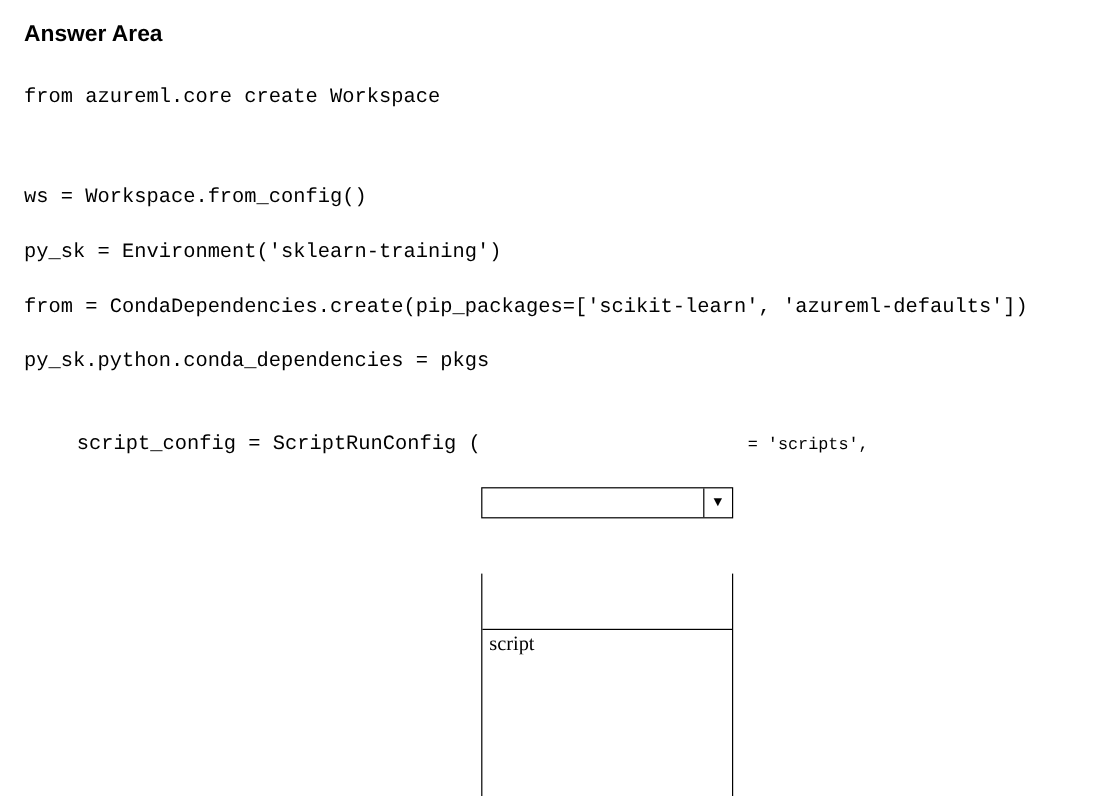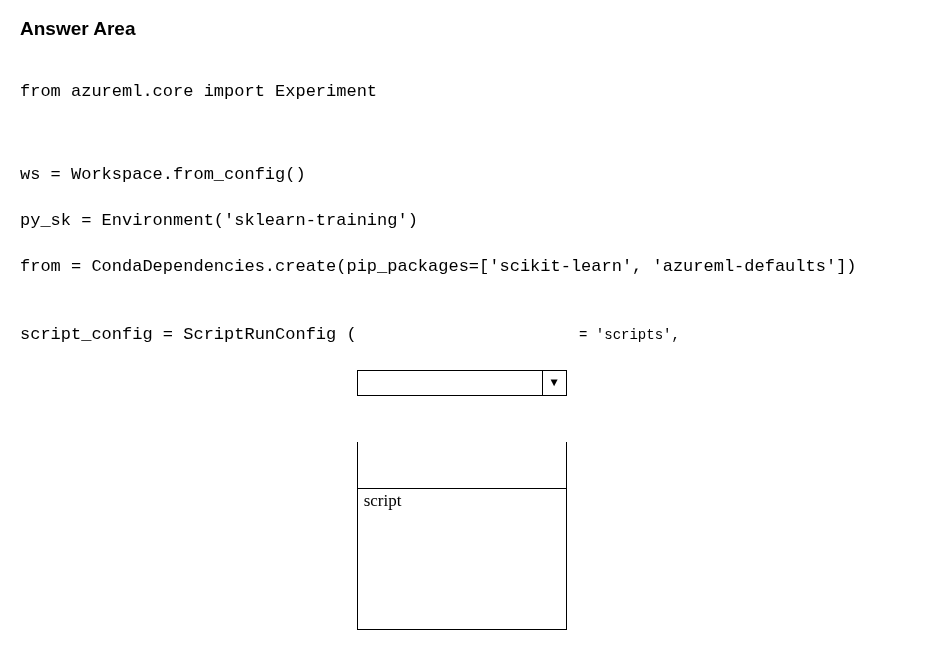--- a/index.html
+++ b/index.html
@@ -9,21 +9,21 @@
     }
     body {
       font-family: Arial, Helvetica, sans-serif;
       background: #ffffff;
       padding: 18px 20px;
       width: 930px;
     }
     .title {
       font-weight: bold;
       font-size: 19px;
-      margin-bottom: 18px;
+      margin-bottom: 8px;
       color: #000;
     }
     .code-area {
       font-family: 'Courier New', Courier, monospace;
       font-size: 17px;
       line-height: 1.35;
       color: #000;
       white-space: pre;
     }
     .code-line {
@@ -31,20 +31,21 @@
     }
     .inline-row {
       display: flex;
       align-items: flex-start;
       margin-bottom: 2px;
     }
     .inline-row .pre-text {
       white-space: pre;
       font-family: 'Courier New', Courier, monospace;
       font-size: 17px;
+      margin-left: 44px;
     }
     .dropdown-group {
       display: inline-block;
       vertical-align: top;
       margin-right: 4px;
     }
     .dd-select {
       border: 1.5px solid #000;
       width: 210px;
       height: 26px;
@@ -87,25 +88,26 @@
     .blank-line {
       height: 14px;
     }
   </style>
 </head>
 <body>
 
 <div class="title">Answer Area</div>
 
 <div class="code-area">
-<span class="code-line">from azureml.core import Experiment</span>
+<span class="code-line">from azureml.core create Workspace</span>
 <div class="blank-line"></div>
 <span class="code-line">ws = Workspace.from_config()</span>
 <span class="code-line">py_sk = Environment('sklearn-training')</span>
 <span class="code-line">from = CondaDependencies.create(pip_packages=['scikit-learn', 'azureml-defaults'])</span>
+<span class="code-line">py_sk.python.conda_dependencies = pkgs</span>
 
 <div class="inline-row">
   <span class="pre-text">script_config = ScriptRunConfig (</span>
   <div class="dropdown-group">
     <div class="dd-select">
       <span></span>
       <span class="dd-arrow">▼</span>
     </div>
     <div class="dd-options">
       <div class="opt">script</div>

